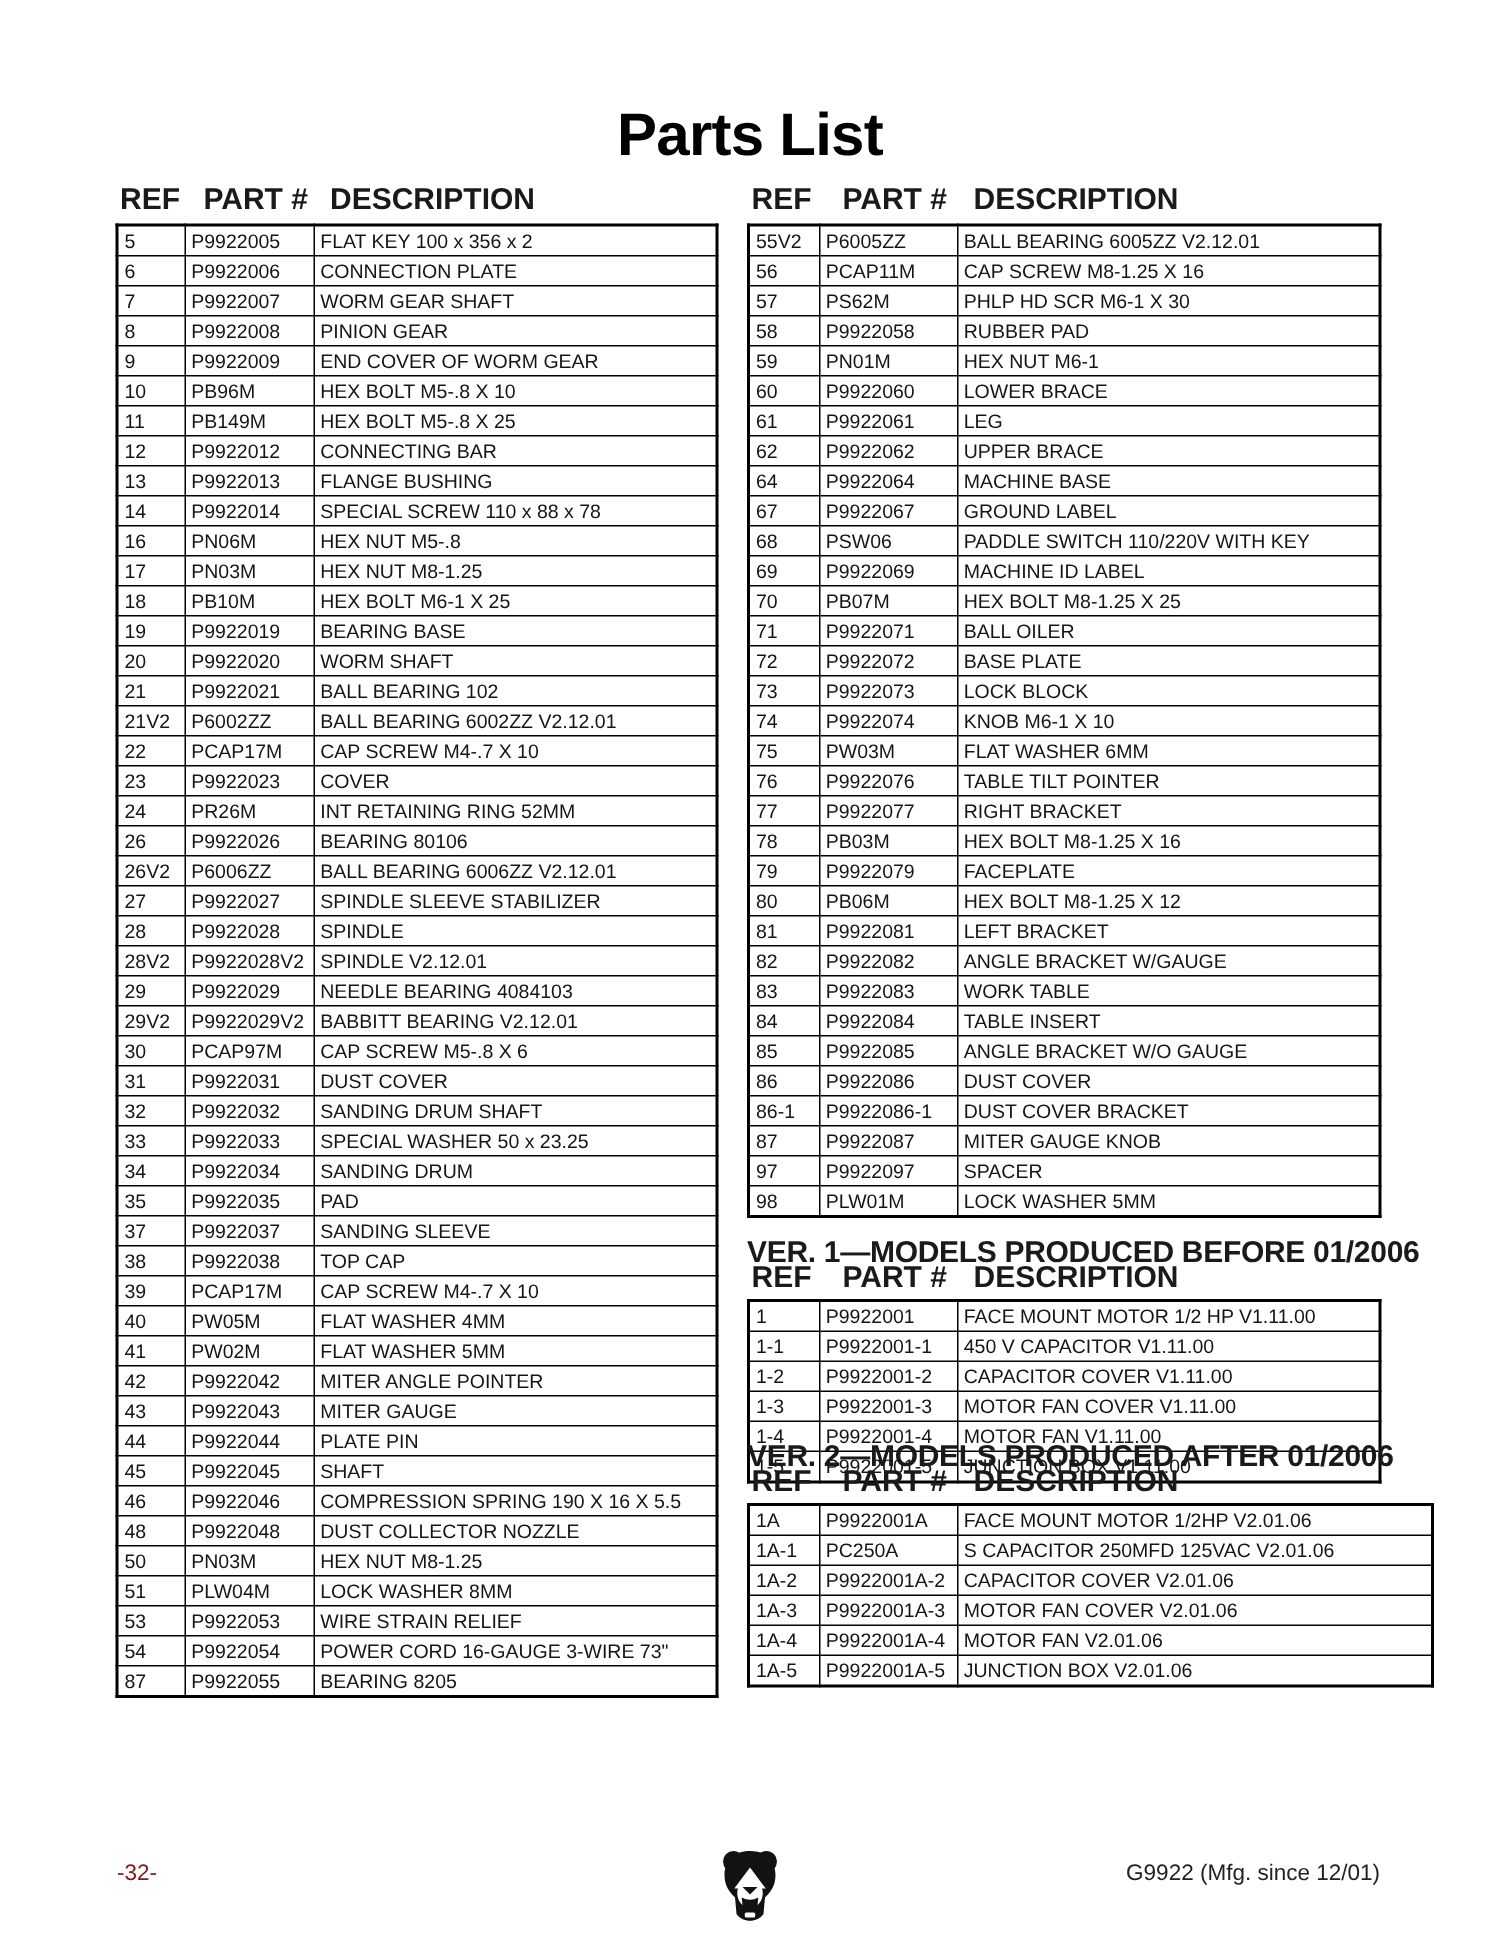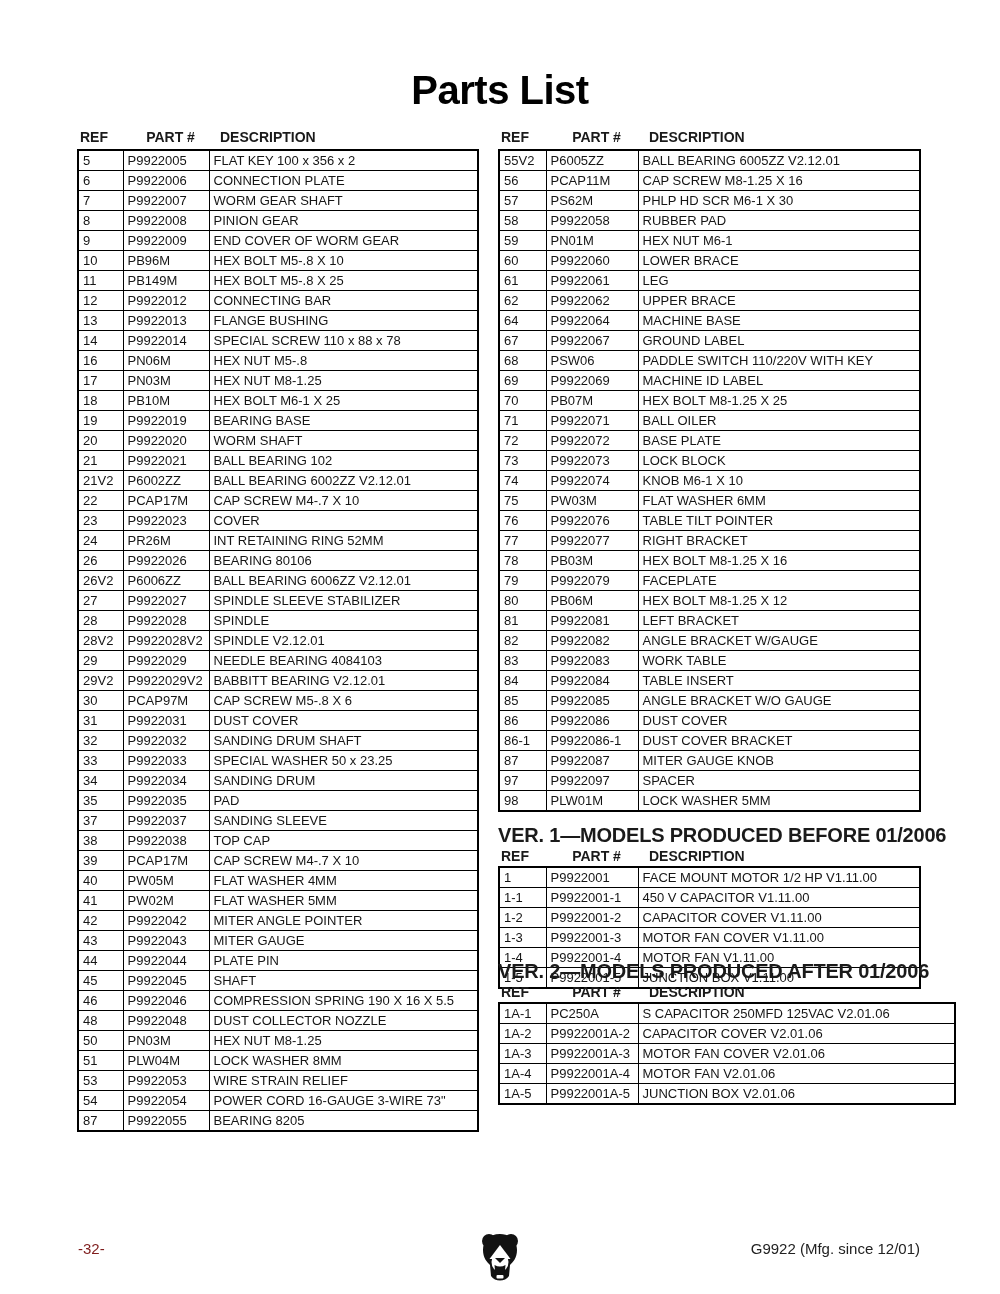--- a/index.html
+++ b/index.html
@@ -8,21 +8,21 @@
   .title{position:absolute;top:68px;left:0;width:100%;text-align:center;
          font-size:40px;font-weight:bold;letter-spacing:-0.5px;color:#000000;}
   .section{position:absolute;}
   .sec-left{left:77px;top:120px;width:402px;}
   .sec-right{left:498px;top:120px;width:423px;}
   .sec-ver1{left:498px;top:824px;width:423px;}
   .sec-ver2{left:498px;top:960px;width:458px;}
   .ver-heading{height:20px;font-size:20px;font-weight:bold;letter-spacing:-0.2px;
                white-space:nowrap;color:#1a1a1a;}
   .thead{display:flex;height:25px;align-items:flex-end;padding-bottom:4px;
-         font-weight:bold;font-size:14px;color:#1a1a1a;}
+         font-weight:bold;font-size:20px;color:#1a1a1a;}
   .sec-ver1 .thead,.sec-ver2 .thead{height:20px;padding-bottom:2px;}
   .thead .h-ref{padding-left:3px;}
   .thead .h-part{padding-left:2px;text-align:center;}
   .thead .h-desc{flex:1;padding-left:6px;}
   .sec-left .h-ref{width:45px;}  .sec-left .h-part{width:87px;}
   .sec-right .h-ref,.sec-ver1 .h-ref,.sec-ver2 .h-ref{width:47px;}
   .sec-right .h-part,.sec-ver1 .h-part,.sec-ver2 .h-part{width:93px;}
   table.tbl{border-collapse:collapse;table-layout:fixed;width:100%;
             border:2px solid #000;}
   table.tbl td{border:1px solid #000;height:19px;padding:0 3px 0 4px;
@@ -542,20 +542,25 @@
       <span class="h-desc">DESCRIPTION</span>
     </div>
     <table class="tbl">
       <colgroup>
           <col class="c-ref">
           <col class="c-part">
           <col class="c-desc">
         </colgroup>
       <tbody>
           <tr>
+            <td>1A</td>
+            <td>P9922001A</td>
+            <td>FACE MOUNT MOTOR 1/2HP V2.01.06</td>
+          </tr>
+          <tr>
             <td>1A-1</td>
             <td>PC250A</td>
             <td>S CAPACITOR 250MFD 125VAC V2.01.06</td>
           </tr>
           <tr>
             <td>1A-2</td>
             <td>P9922001A-2</td>
             <td>CAPACITOR COVER V2.01.06</td>
           </tr>
           <tr>

